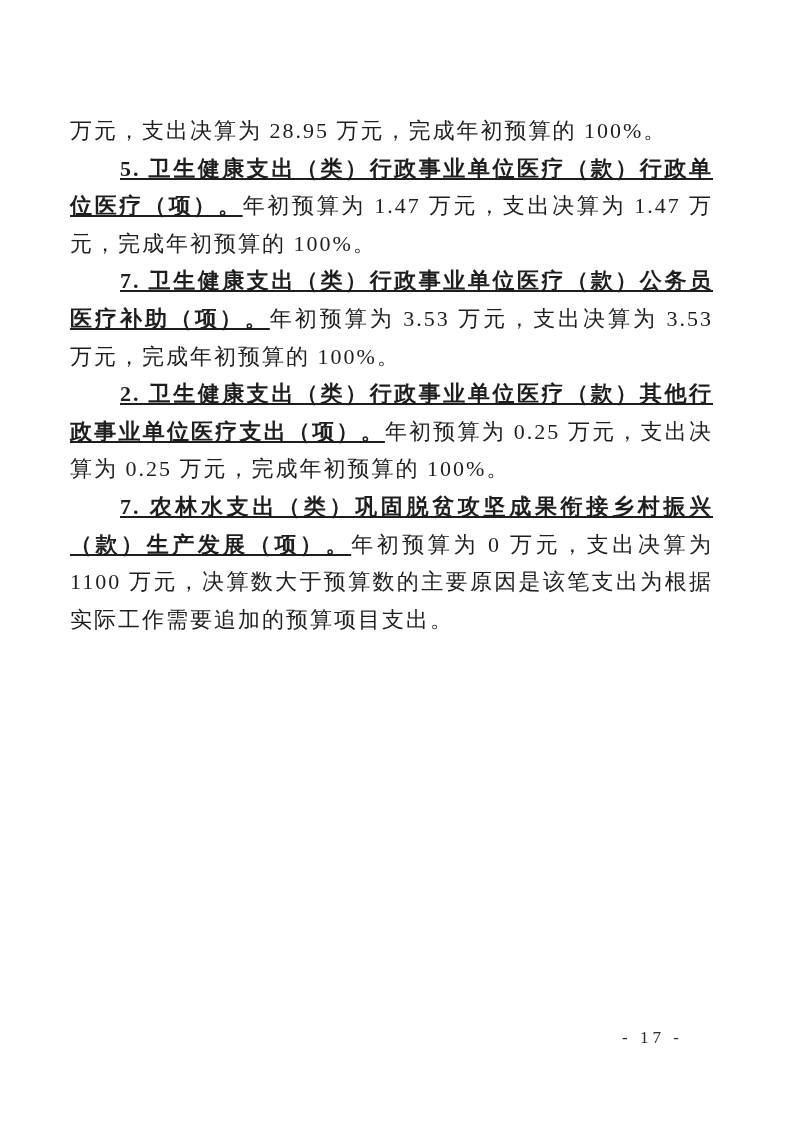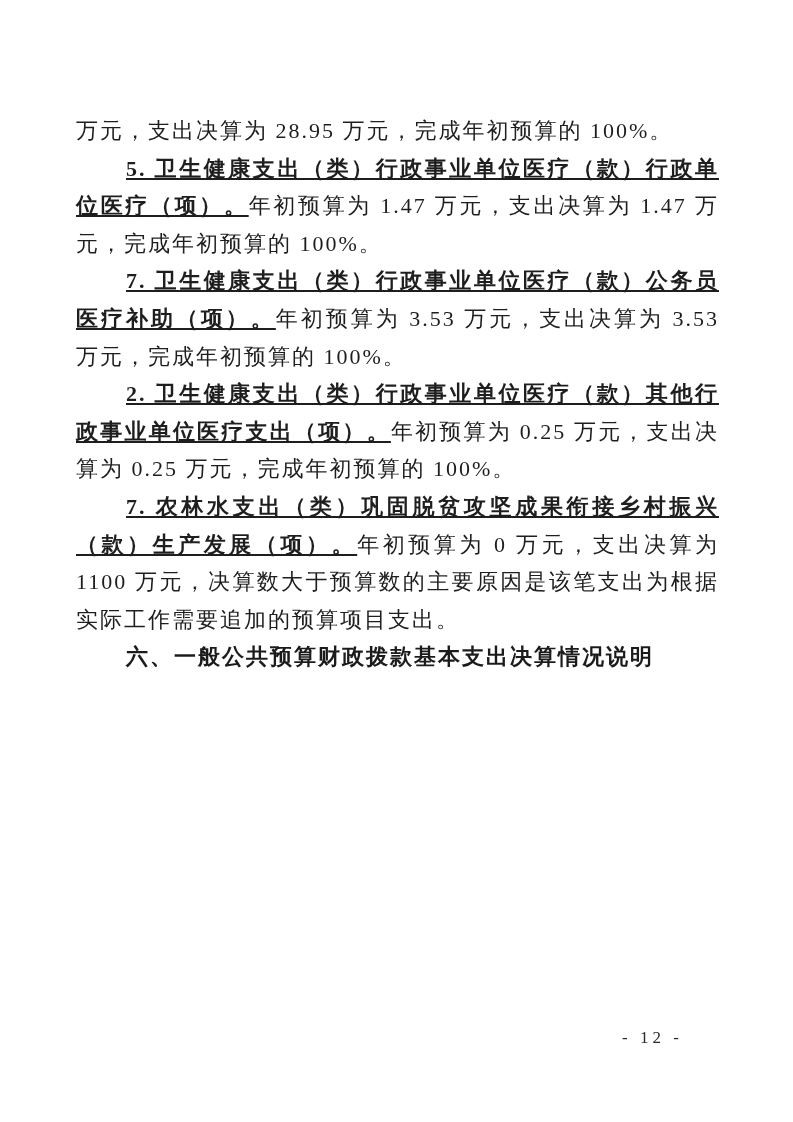--- a/index.html
+++ b/index.html
@@ -10,21 +10,21 @@
   .page {
     position: relative;
     width: 793px;
     height: 1122px;
     margin: 0 auto;
     background: #ffffff;
     overflow: hidden;
   }
   .content {
     position: absolute;
-    left: 76px;
+    left: 70px;
     top: 112px;
     width: 643px;
     font-family: "Liberation Serif", "DejaVu Serif", serif;
     font-size: 22px;
     line-height: 37.6px;
     letter-spacing: 2px;
     color: #1e1e1e;
     text-align: justify;
   }
   .para {
@@ -71,19 +71,18 @@
     <p class="para"><span class="bold-lead">5. 卫生健康支出（类）行政事业单位医疗（款）行政单位医疗（项）。</span><span>年初预算为 1.47 万元，支出决算为 1.47 万元，完成年初预算的 100%。</span></p>
 
 
     <p class="para"><span class="bold-lead">7. 卫生健康支出（类）行政事业单位医疗（款）公务员医疗补助（项）。</span><span>年初预算为 3.53 万元，支出决算为 3.53 万元，完成年初预算的 100%。</span></p>
 
     <p class="para"><span class="bold-lead">2. 卫生健康支出（类）行政事业单位医疗（款）其他行政事业单位医疗支出（项）。</span><span>年初预算为 0.25 万元，支出决算为 0.25 万元，完成年初预算的 100%。</span></p>
 
     <p class="para"><span class="bold-lead">7. 农林水支出（类）巩固脱贫攻坚成果衔接乡村振兴（款）生产发展（项）。</span><span>年初预算为 0 万元，支出决算为 1100 万元，决算数大于预算数的主要原因是该笔支出为根据实际工作需要追加的预算项目支出。</span></p>
 
 
-    <h3 class="section-heading">六、一般公共预算财政拨款基本支出决算情况说明</h3>
 
 
   </div>
 
-  <div class="page-number">- 12 -</div>
+  <div class="page-number">- 17 -</div>
 </div>
 
 </body></html>

